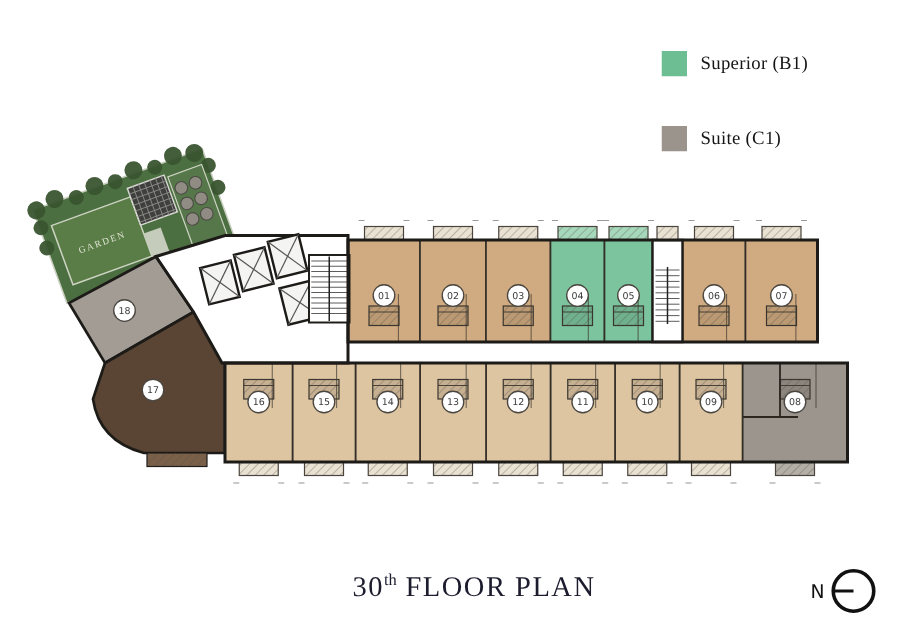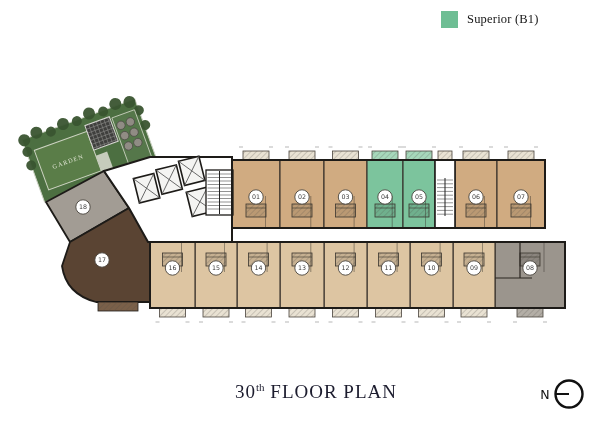--- a/index.html
+++ b/index.html
@@ -1,21 +1,21 @@
 <!DOCTYPE html>
 <html><head>
 <meta charset="utf-8">
 <style>
   html,body{margin:0;padding:0;background:#ffffff;}
   #stage{position:relative;width:600px;height:424px;background:#fff;overflow:hidden;
          font-family:"Liberation Serif", serif;}
   #plan-svg{position:absolute;left:0;top:0;}
   
   #legend{position:absolute;left:441px;top:11px;display:flex;flex-direction:column;gap:10px;}
-  .legend-row{display:flex;align-items:center;gap:9px;height:17px;}
+  .legend-row{display:flex;align-items:center;gap:9px;height:17px;margin-top:23px;}
   .legend-label{font-size:12.5px;color:#151515;letter-spacing:.2px;white-space:nowrap;}
   
   #title{position:absolute;left:16px;top:381px;width:600px;text-align:center;
          font-size:19px;color:#1c1c2e;letter-spacing:1px;}
   #title sup{font-size:11px;letter-spacing:0;}
 </style>
 </head>
 <body>
 
 <div id="stage">
@@ -365,16 +365,22 @@
     </g>
   </svg>
 
   <div id="legend">
     <div class="legend-row">
       <svg width="17" height="17">
         <rect width="17" height="17" fill="#6ebe94"></rect>
         </svg>
       <span class="legend-label">Superior (B1)</span>
     </div>
+    <div class="legend-row">
+      <svg width="17" height="17">
+        <rect width="17" height="17" fill="#9a948c"></rect>
+        </svg>
+      <span class="legend-label">Suite (C1)</span>
+    </div>
   </div>
 
   <div id="title"><span>30</span><sup>th</sup> <span>FLOOR PLAN</span></div>
 </div>
 
 </body></html>

